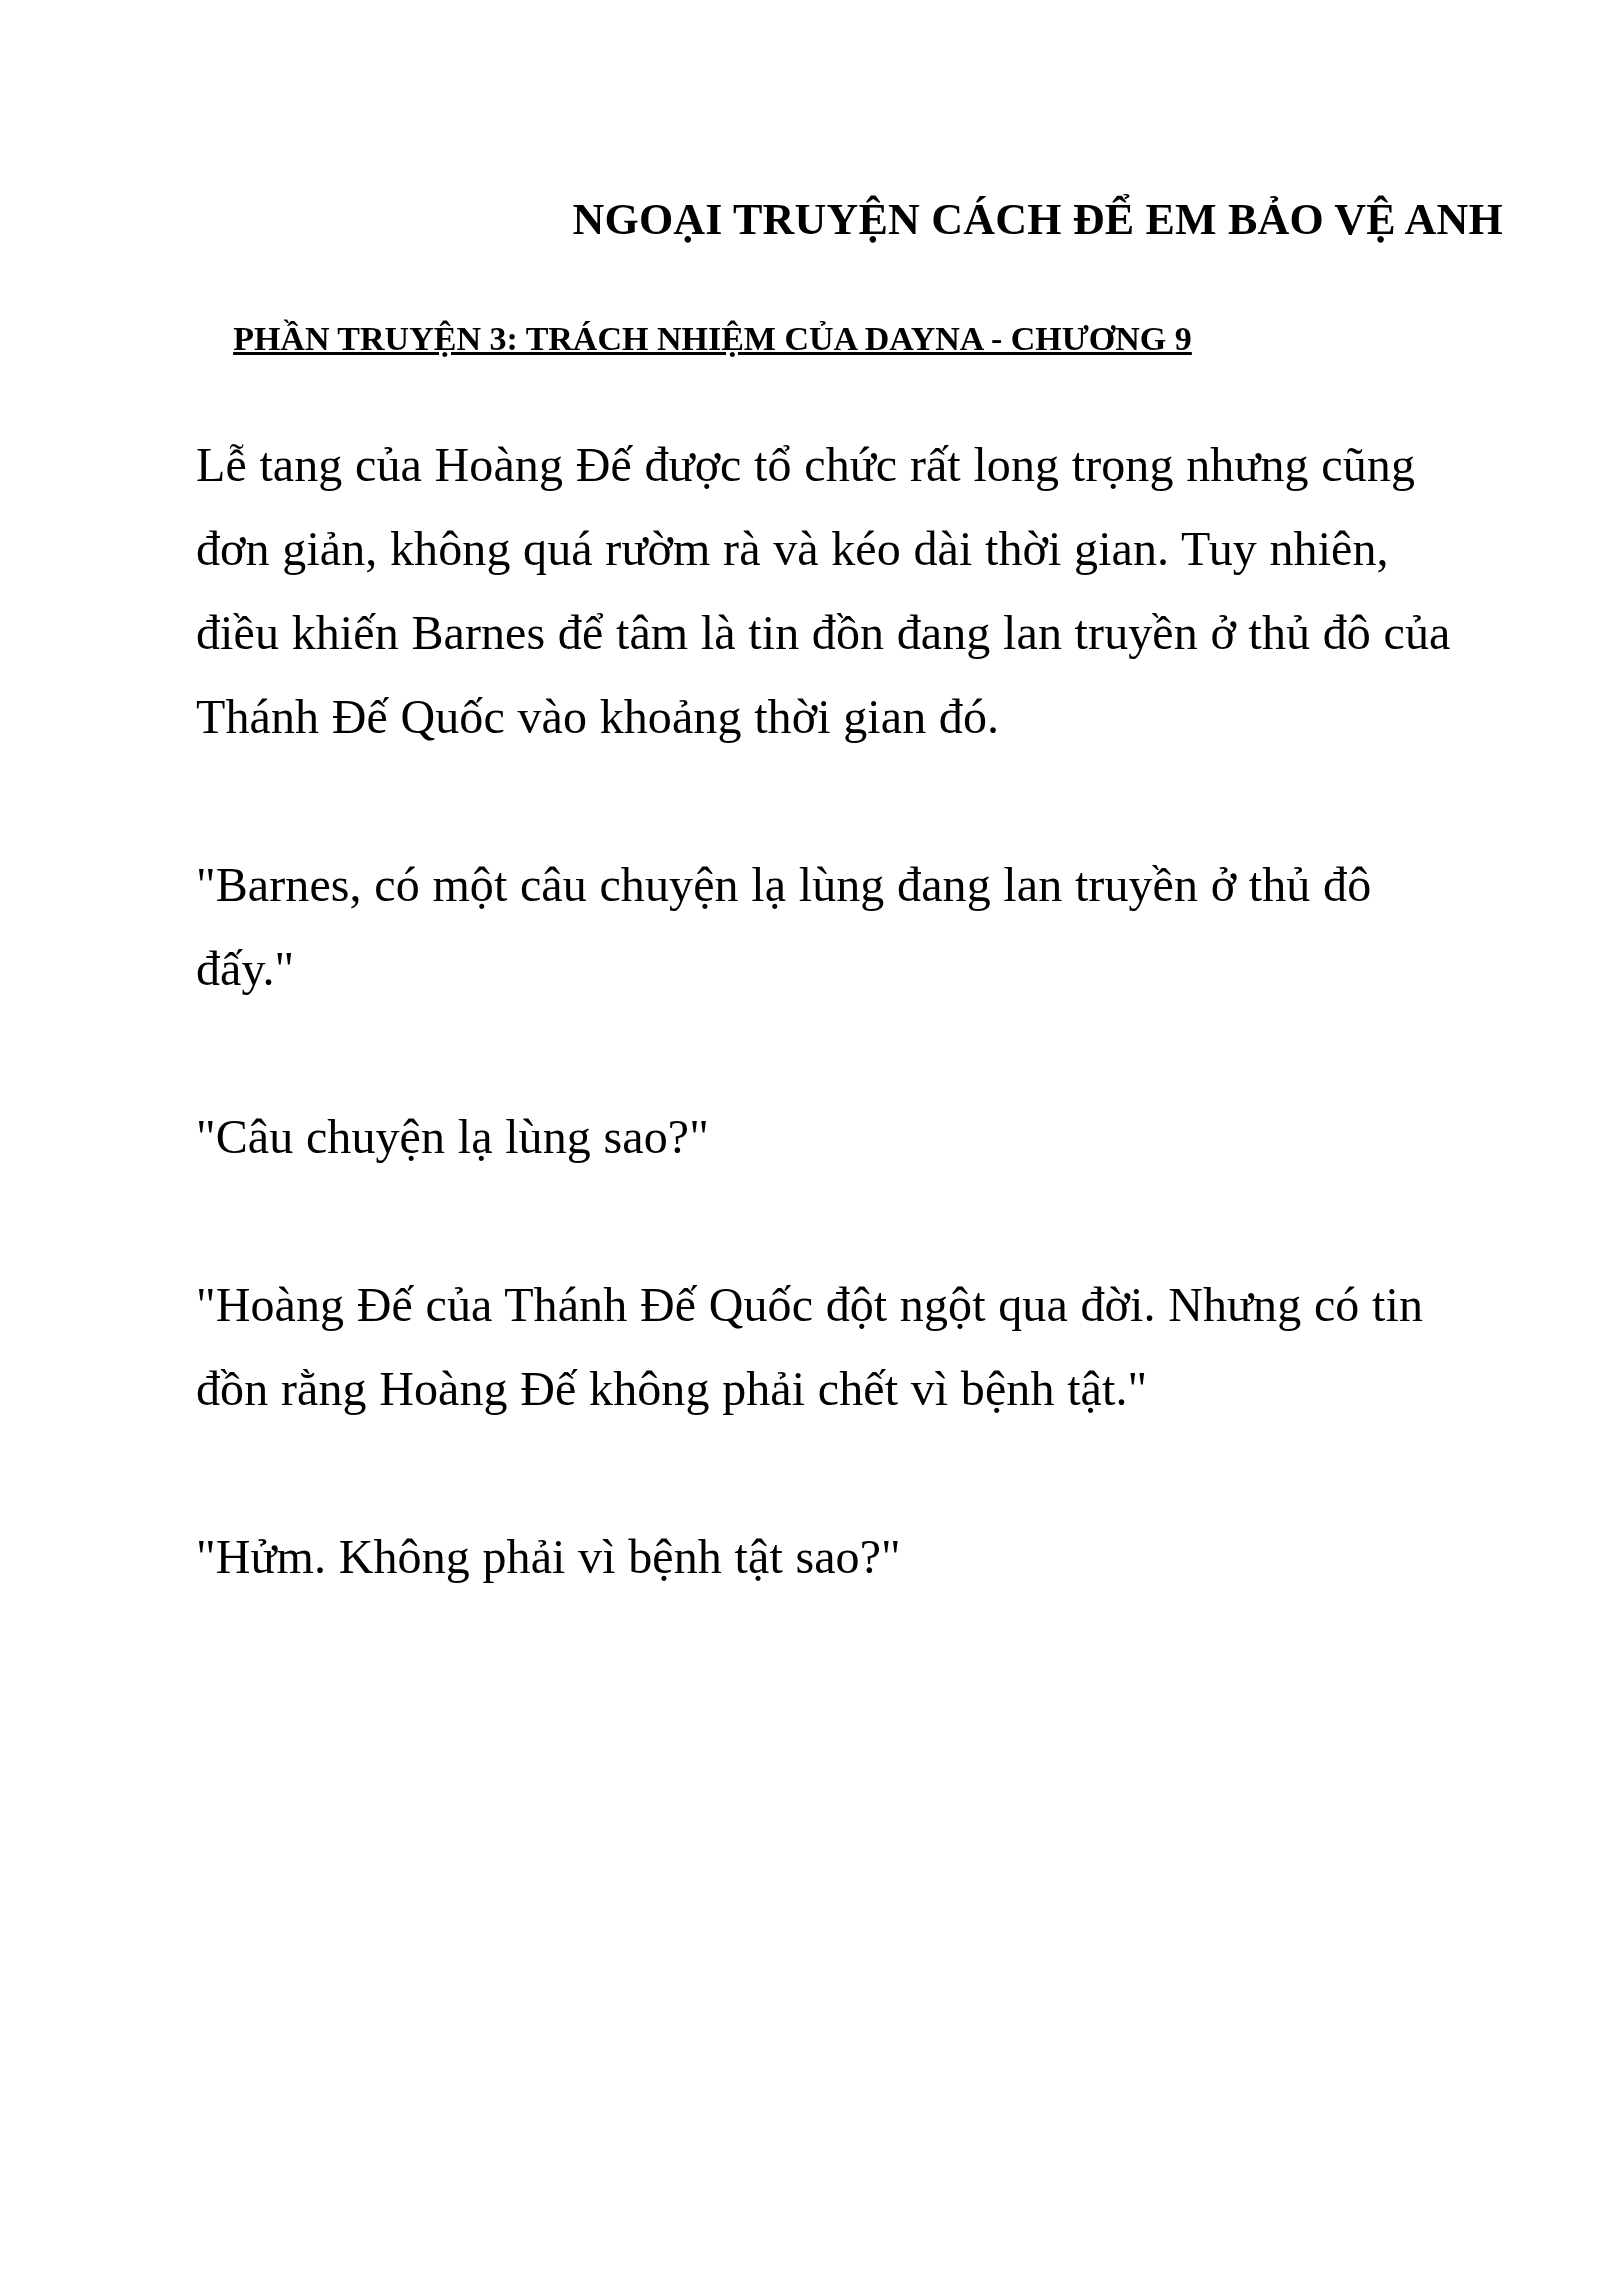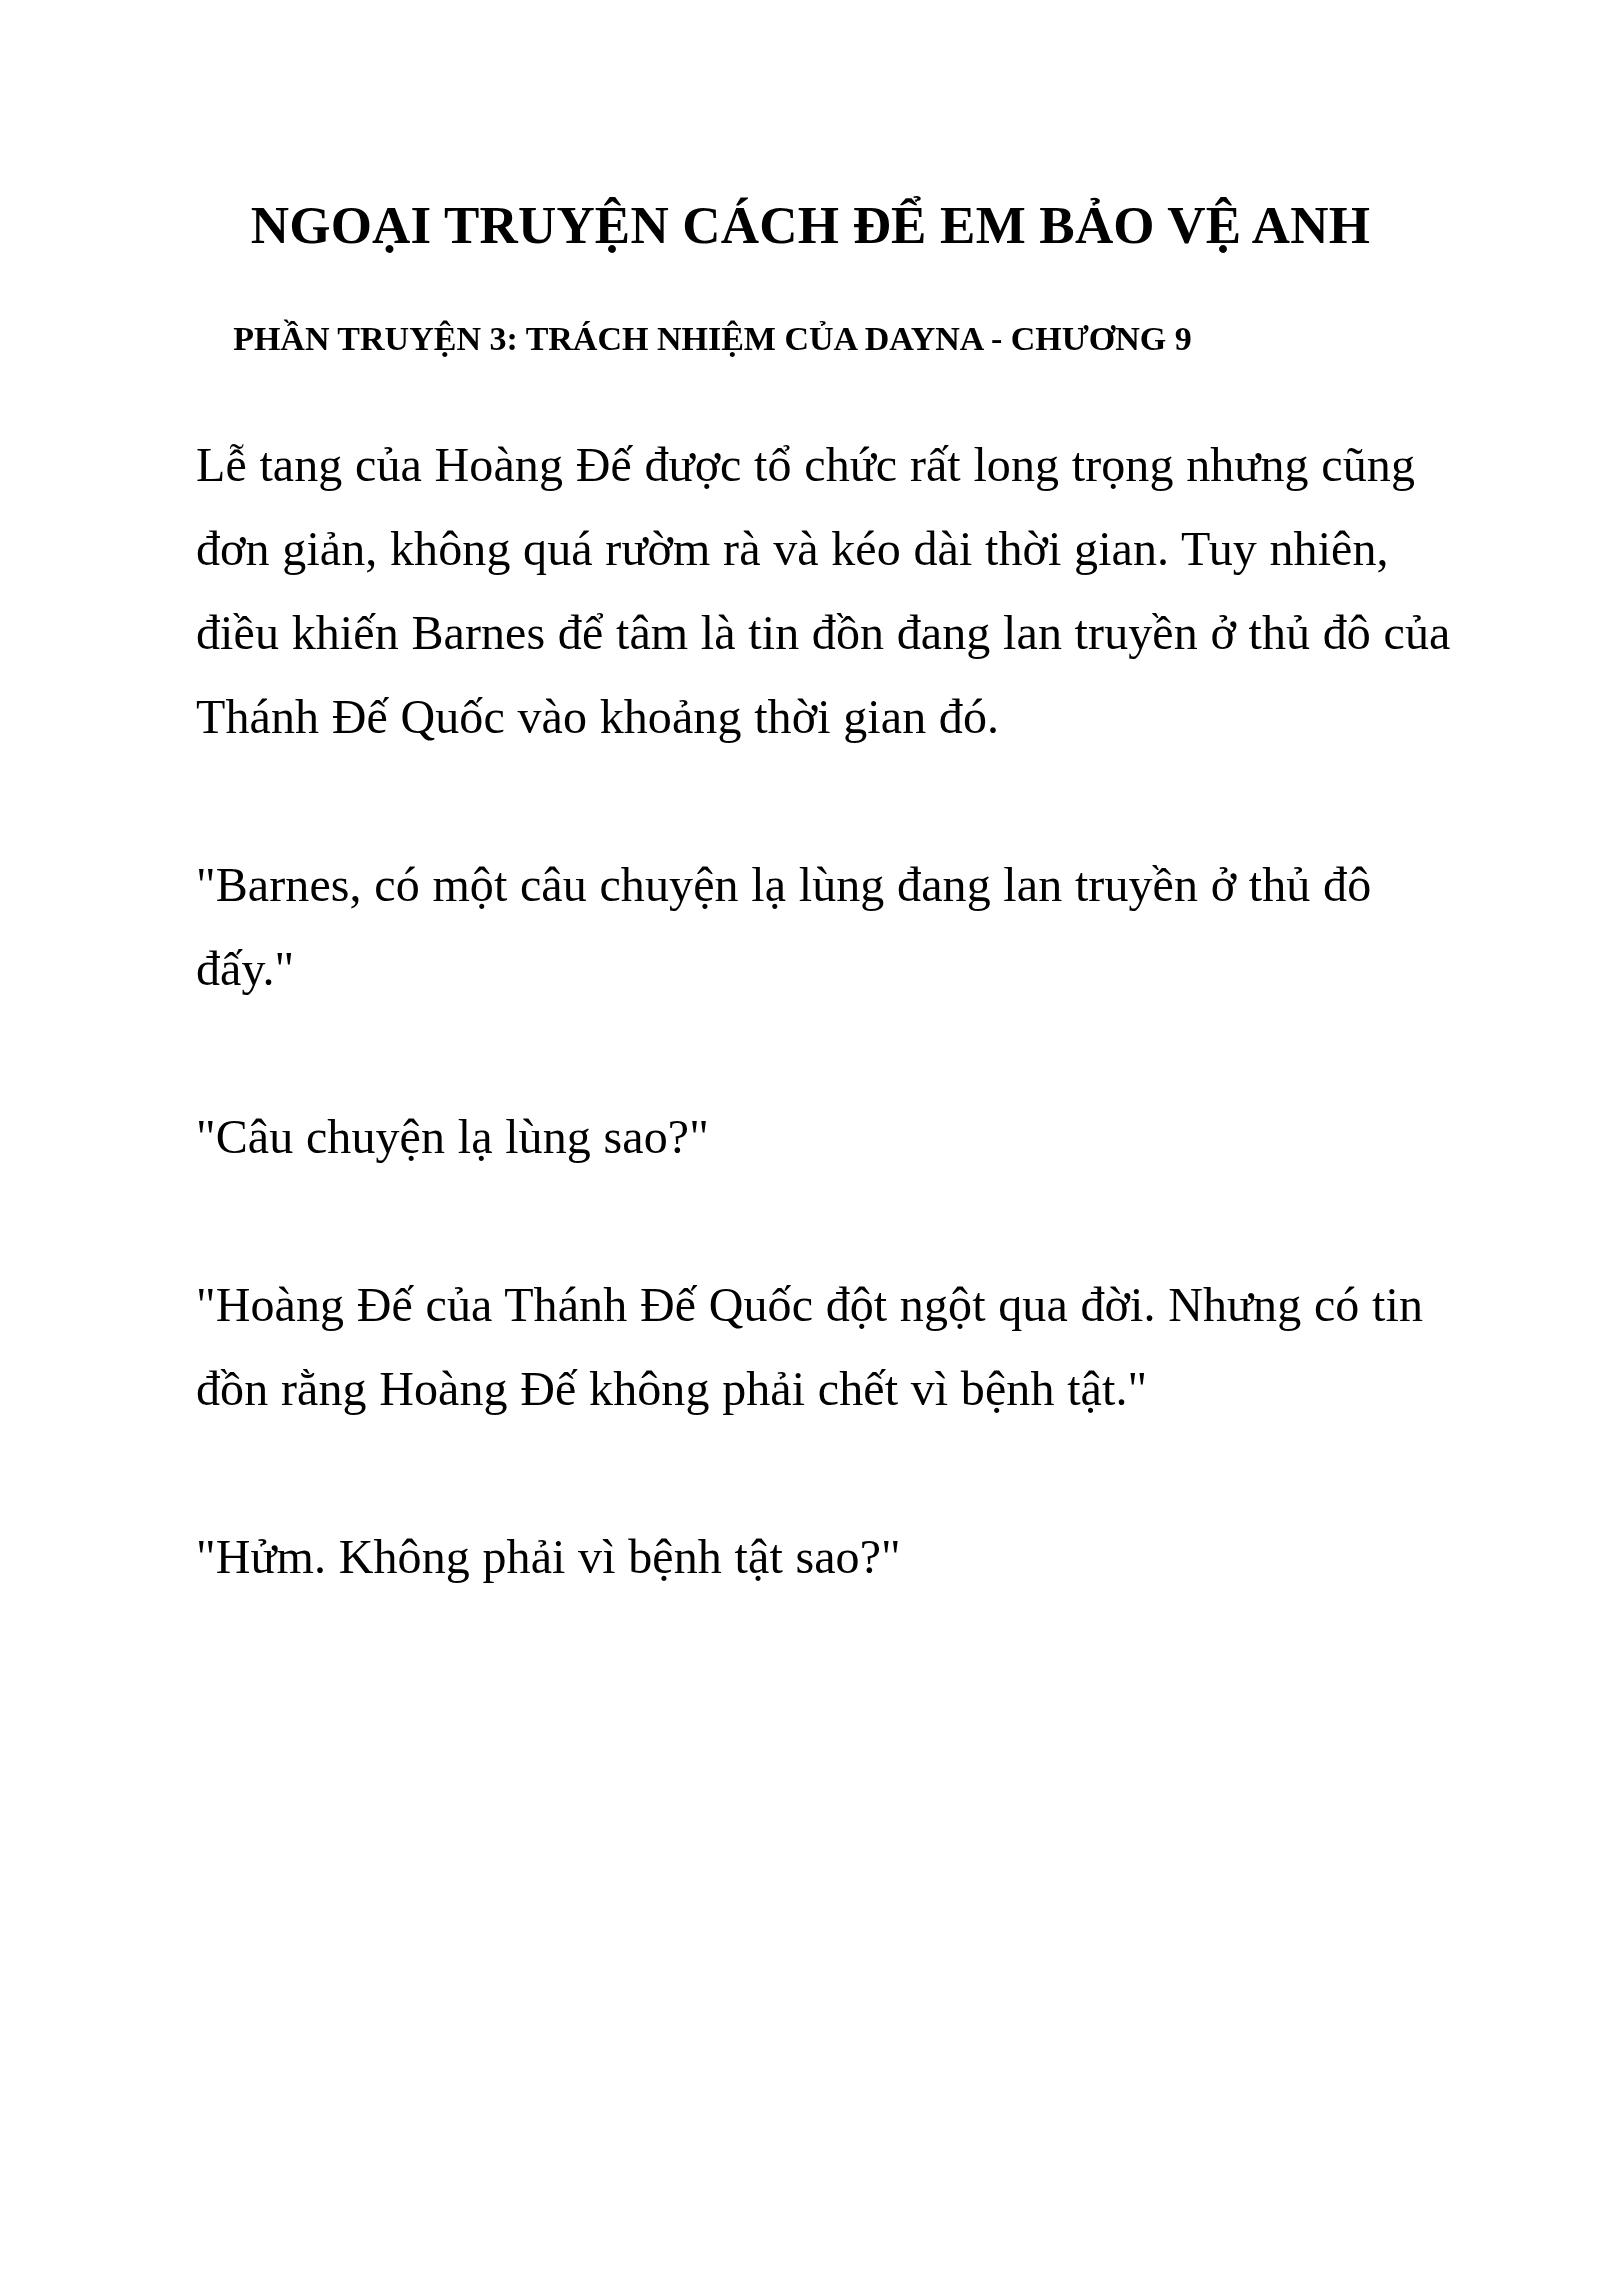--- a/index.html
+++ b/index.html
@@ -21,23 +21,23 @@
     overflow: hidden;
   }
   .content {
     position: absolute;
     left: 0;
     top: 0;
     width: 1621px;
     padding: 0;
   }
   .doc-title {
-    text-align: center;
+    text-align: right;
     font-weight: bold;
-    font-size: 53px;
+    font-size: 44px;
     line-height: 1.18;
     letter-spacing: 0.2px;
     margin: 0;
     padding: 0 118px;
     position: absolute;
     left: 0;
     top: 194px;
     width: 1621px;
     box-sizing: border-box;
     white-space: nowrap;
@@ -48,20 +48,21 @@
     font-size: 34px;
     line-height: 1.2;
     margin: 0;
     padding: 0 59px;
     position: absolute;
     left: 0;
     top: 319px;
     width: 1425px;
     box-sizing: border-box;
     white-space: nowrap;
+    text-decoration: underline;
   }
   .body-block {
     position: absolute;
     left: 196px;
     top: 423px;
     width: 1274px;
   }
   .para {
     font-size: 48px;
     line-height: 84px;

